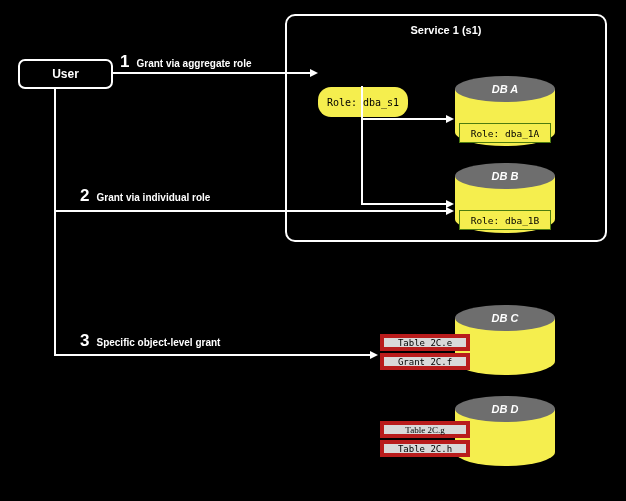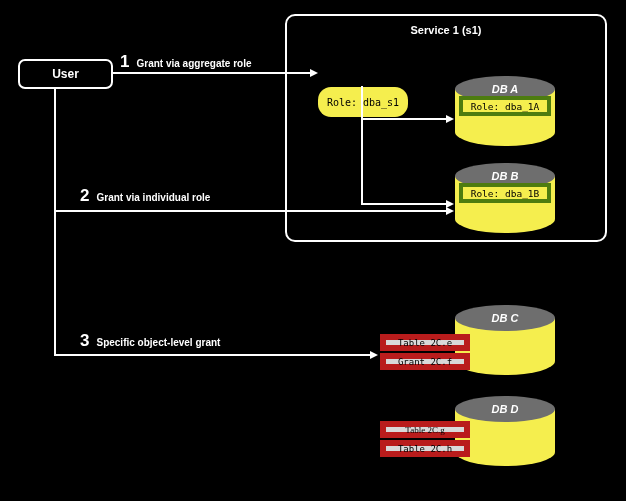--- a/index.html
+++ b/index.html
@@ -26,30 +26,30 @@
     border-radius:13px;display:flex;align-items:center;justify-content:center;
     font-family:"DejaVu Sans Mono", monospace;font-size:10px;color:#000;margin-top:29px;}
 
   
   .cylinder{position:absolute;width:100px;height:70px;}
   .cyl-body{position:absolute;left:0;right:0;top:13px;bottom:0;background:var(--yellow);
     border-radius:0 0 50% 50% / 0 0 14px 14px;}
   .cyl-top{position:absolute;left:0;right:0;top:0;height:26px;background:var(--cylinder-top);border-radius:50%;}
   .db-name{position:absolute;top:0;left:0;right:0;height:26px;display:flex;align-items:center;
     justify-content:center;color:#fff;font-weight:bold;font-size:11px;z-index:2;font-style:italic;}
-  .db-role{position:absolute;left:4px;right:4px;top:20px;height:20px;background:var(--yellow);
-    border:4px solid #4d7c0f;box-sizing:border-box;display:flex;align-items:center;justify-content:center;
+  .db-role{position:absolute;left:4px;right:4px;top:47px;height:20px;background:var(--yellow);
+    border:1px solid #4d7c0f;box-sizing:border-box;display:flex;align-items:center;justify-content:center;
     font-family:"DejaVu Sans Mono", monospace;font-size:9.5px;color:#000;z-index:2;}
   .cyl-a{left:455px;top:76px;}
   .cyl-b{left:455px;top:163px;}
   .cyl-c{left:455px;top:305px;}
   .cyl-d{left:455px;top:396px;}
 
   
-  .table-box{position:absolute;width:90px;height:17px;background:var(--table-fill);border:6px solid #b91c1c;
+  .table-box{position:absolute;width:90px;height:17px;background:var(--table-fill);border:4px solid #b91c1c;
     box-sizing:border-box;display:flex;align-items:center;justify-content:center;
     font-family:"DejaVu Sans Mono", monospace;font-size:9px;color:#000;z-index:3;}
   .tbl-ce{left:380px;top:334px;}
   .tbl-cf{left:380px;top:353px;}
   .tbl-dg{left:380px;top:421px;font-family:Liberation Serif, serif;}
   .tbl-dh{left:380px;top:440px;}
 
   
   .hline{position:absolute;height:2px;background:var(--line);}
   .vline{position:absolute;width:2px;background:var(--line);}

